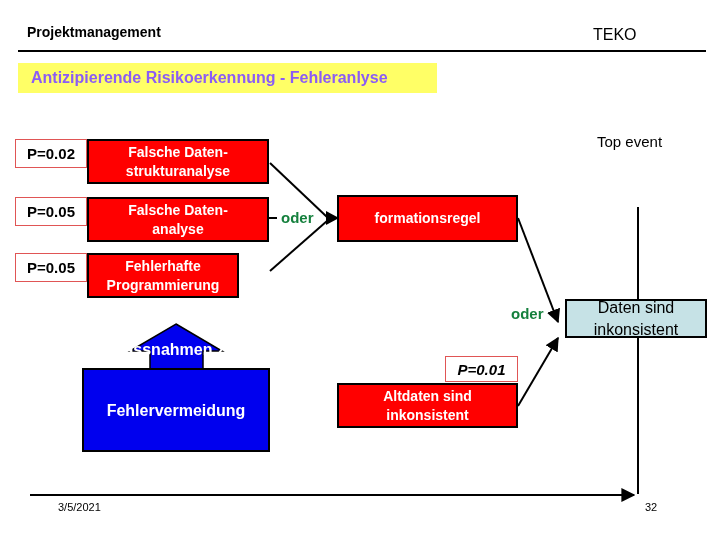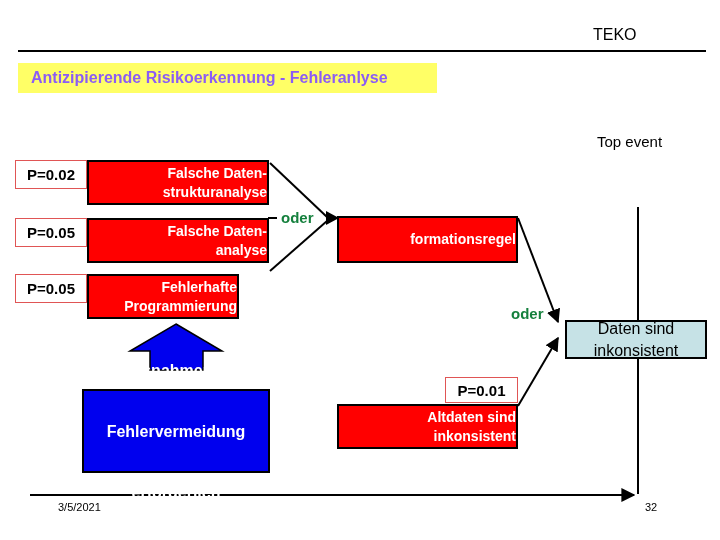--- a/index.html
+++ b/index.html
@@ -15,40 +15,41 @@
   
   .slide-title{
     left:18px;top:63px;width:419px;height:30px;background:#ffff66;
     font-size:16px;font-weight:bold;color:#8b5cf6;line-height:30px;padding-left:13px;
     box-sizing:border-box;white-space:nowrap;
   }
   
   .connectors{left:0;top:0;z-index:1;}
   
   .box{z-index:2;box-sizing:border-box;display:flex;flex-direction:column;
-       align-items:center;justify-content:center;text-align:center;margin-top:21px;}
+       align-items:center;justify-content:center;text-align:center;}
   .pbox{background:#fff;border:1px solid #e05555;color:#000;
         font-size:15px;font-weight:bold;}
   .redbox{background:#ff0000;border:2px solid #000;color:#fff;
-          font-size:14px;font-weight:bold;line-height:19px;align-items:flex-end;}
+          font-size:14px;font-weight:bold;line-height:19px;}
   .bluebox{background:#c6e2e6;border:2px solid #000;color:#000;
            font-size:16px;line-height:22px;}
   .actionbox{background:#0000ee;border:2px solid #000;color:#fff;
              font-size:16px;font-weight:bold;line-height:25px;}
   .oder{z-index:2;font-size:15px;font-weight:bold;color:#15803d;}
   .topevent{left:597px;top:133px;font-size:15px;color:#000;z-index:2;}
   
   .ftr-date{left:58px;top:501px;font-size:11px;color:#000;}
   .ftr-page{left:645px;top:501px;font-size:11px;color:#000;}
 </style>
 </head>
 <body>
 
 <div class="slide">
 
+  <div class="abs hdr-title">Projektmanagement</div>
   <div class="abs hdr-org">TEKO</div>
   <div class="abs hdr-rule"></div>
 
   <div class="abs slide-title">Antizipierende Risikoerkennung - Fehleranlyse</div>
 
   <svg class="abs connectors" width="720" height="540" viewBox="0 0 720 540">
     <defs>
       <marker id="arrow" viewBox="0 0 10 10" refX="9" refY="5" markerWidth="7" markerHeight="7" orient="auto-start-reverse">
         <path d="M0,0 L10,5 L0,10 z" fill="#000"></path>
       </marker>
@@ -71,21 +72,21 @@
 
   <div class="abs box pbox" style="left:15px;top:139px;width:72px;height:29px;">
     <span>P=0.02</span>
   </div>
   <div class="abs box pbox" style="left:15px;top:197px;width:72px;height:29px;">
     <span>P=0.05</span>
   </div>
   <div class="abs box pbox" style="left:15px;top:253px;width:72px;height:29px;">
     <span>P=0.05</span>
   </div>
-  <div class="abs box pbox" style="left:445px;top:356px;width:73px;height:26px;">
+  <div class="abs box pbox" style="left:445px;top:356px;width:73px;height:26px;font-style:italic;">
     <span>P=0.01</span>
   </div>
 
   <div class="abs box redbox" style="left:87px;top:139px;width:182px;height:45px;">
     <span>Falsche Daten-</span>
     <span>strukturanalyse</span>
   </div>
   <div class="abs box redbox" style="left:87px;top:197px;width:182px;height:45px;">
     <span>Falsche Daten-</span>
     <span>analyse</span>

